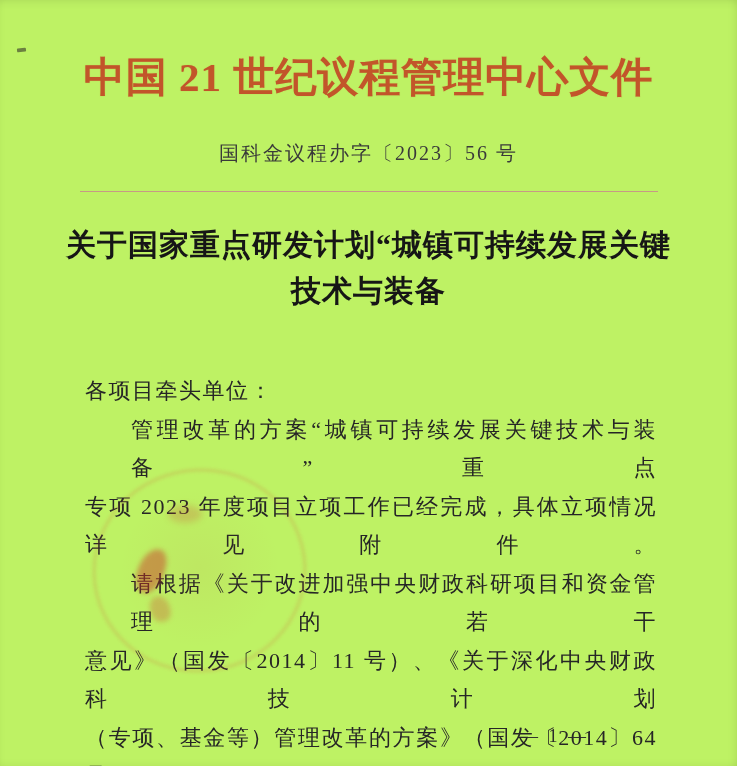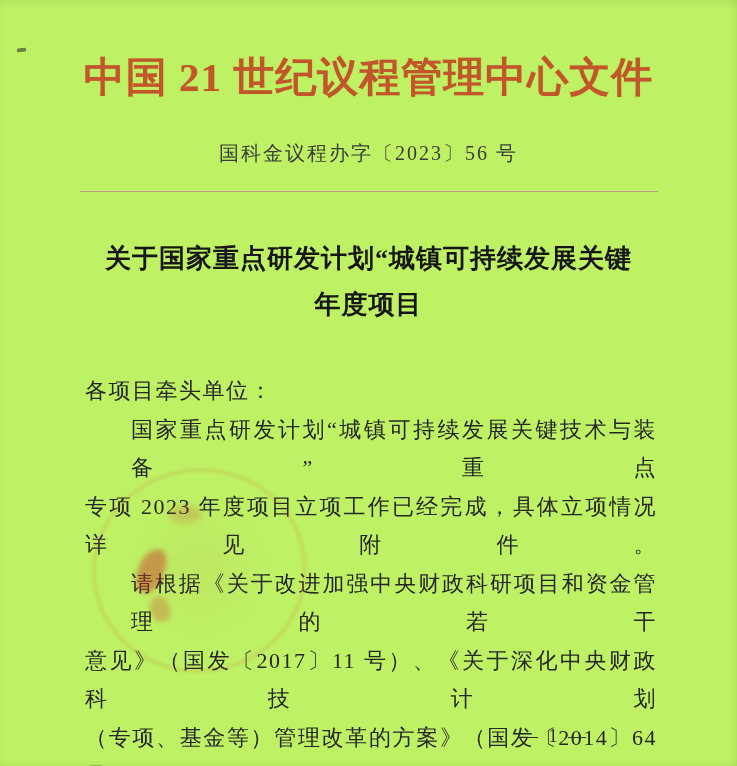--- a/index.html
+++ b/index.html
@@ -45,27 +45,27 @@
   .red-rule {
     position: absolute;
     top: 191px;
     left: 80px;
     width: 578px;
     height: 1px;
     background: #c79a86;
   }
   .subject {
     position: absolute;
-    top: 236px;
+    top: 222px;
     left: 40px;
     width: 657px;
     text-align: center;
     font-weight: bold;
     color: #161616;
-    font-size: 26px;
+    font-size: 30px;
     line-height: 46px;
     letter-spacing: 1px;
   }
   .body-text {
     position: absolute;
     top: 372px;
     left: 85px;
     width: 572px;
     font-size: 22px;
     line-height: 38.5px;
@@ -166,29 +166,29 @@
   <div class="corner-speck"></div>
 
   <div class="red-title">中国 21 世纪议程管理中心文件</div>
 
   <div class="doc-number">国科金议程办字〔2023〕56 号</div>
 
   <div class="red-rule"></div>
 
   <div class="subject">
     <div>关于国家重点研发计划“城镇可持续发展关键</div>
-    <div>年度项目</div>
+    <div>技术与装备</div>
   </div>
 
   <div class="body-text">
     <div class="body-line salutation">各项目牵头单位：</div>
-    <div class="body-line indent">国家重点研发计划“城镇可持续发展关键技术与装备”重点</div>
+    <div class="body-line indent">管理改革的方案“城镇可持续发展关键技术与装备”重点</div>
     <div class="body-line">专项 2023 年度项目立项工作已经完成，具体立项情况详见附件。</div>
     <div class="body-line indent">请根据《关于改进加强中央财政科研项目和资金管理的若干</div>
-    <div class="body-line">意见》（国发〔2017〕11 号）、《关于深化中央财政科技计划</div>
+    <div class="body-line">意见》（国发〔2014〕11 号）、《关于深化中央财政科技计划</div>
     <div class="body-line">（专项、基金等）管理改革的方案》（国发〔2014〕64 号）、</div>
 
   </div>
 
   <div class="seal-smudge"></div>
   <div class="seal"></div>
   <div class="seal-blotch-1"></div>
   <div class="seal-blotch-2"></div>
   <div class="seal-blotch-3"></div>
 

